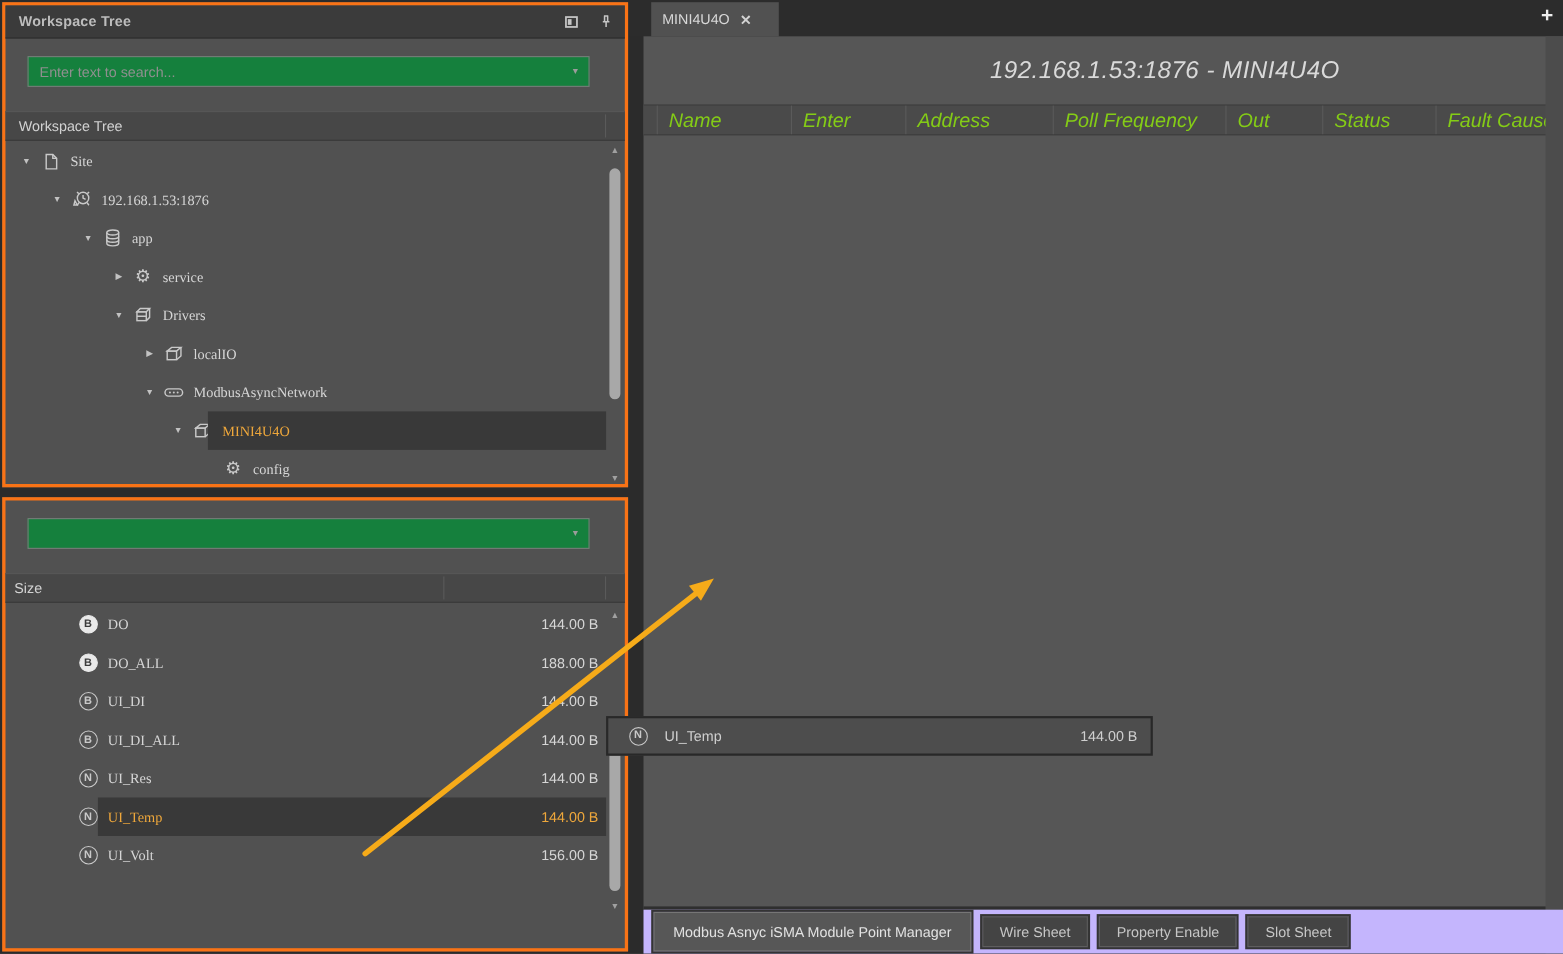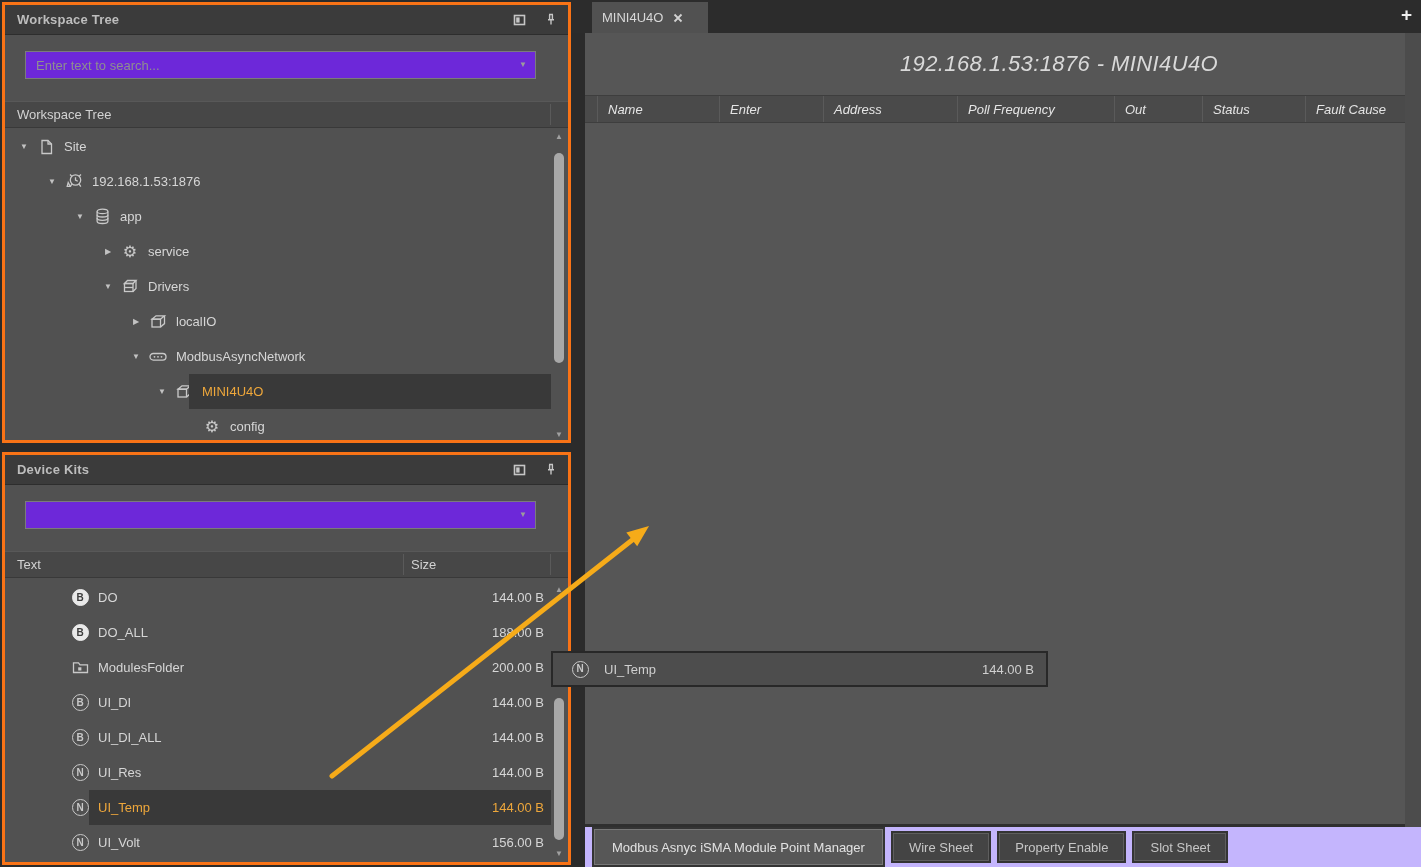--- a/index.html
+++ b/index.html
@@ -20,21 +20,21 @@
     height:30px; background:#3b3b3b; border-bottom:1px solid #2d2d2d;
     display:flex; align-items:center; padding:0 12px;
   }
   .panel-title { font-size:13px; font-weight:bold; color:#bdbdbd; letter-spacing:.2px; }
   .titlebar-icons { margin-left:auto; display:flex; align-items:center; gap:20px; }
   .titlebar-icons svg { display:block; }
 
   .search-row { height:66px; padding:16px 32px 0 20px; position:relative; }
   .search-box { position:relative; height:28px; }
   .search-box input {
-    width:100%; height:28px; background:#6d28d9; border:1px solid #7b7b7b;
+    width:100%; height:28px; background:#15803d; border:1px solid #7b7b7b;
     color:#c9c9c9; font-size:13px; font-family:inherit; padding:0 26px 0 10px; outline:none;
   }
   .search-box input::placeholder { color:#8f8f8f; }
   .dropdown-caret {
     position:absolute; right:9px; top:10px; font-size:8px; color:#9c9c9c; line-height:1;
   }
 
   .col-header {
     height:27px; background:#474747; border-top:1px solid #585858; border-bottom:1px solid #393939;
     display:flex; align-items:center; font-size:13px; color:#d2d2d2; position:relative;
@@ -42,21 +42,21 @@
   .col-header .hcell { padding-left:12px; }
   .col-sep { position:absolute; top:2px; bottom:2px; width:1px; background:#5a5a5a; }
 
   
   #tree { position:relative; height:316px; padding-top:1px; }
   .tree-row { height:35px; display:flex; align-items:center; position:relative; font-size:13px; color:#d6d6d6; }
   .expander { width:14px; flex:0 0 14px; font-size:8px; color:#c2c2c2; text-align:center; line-height:1; }
   .node-icon { width:24px; flex:0 0 24px; display:flex; justify-content:center; align-items:center; margin:0 3px; }
   .node-icon svg { display:block; }
   .gear-glyph { font-size:16px; color:#c9c9c9; line-height:1; }
-  .row-label { position:relative; z-index:1; padding-left:3px; }
+  .row-label { position:relative; z-index:1; padding-left:3px;font-family:Liberation Serif, serif; }
   .tree-row.selected::before {
     content:""; position:absolute; left:184px; right:17px; top:0; bottom:0; background:#393939;
   }
   .tree-row.selected .row-label { color:#eea73b; }
 
   
   #kit-list { position:relative; height:288px; padding-top:2px; }
   .kit-row { height:35px; display:flex; align-items:center; position:relative; font-size:13px; color:#d6d6d6; padding-left:60px; }
   .kit-row.selected::before {
     content:""; position:absolute; left:84px; right:17px; top:0; bottom:0; background:#393939;
@@ -86,21 +86,21 @@
 
   #main-area {
     position:absolute; left:585px; top:33px; width:950px; height:794px; background:#565656;
     border-right:2px solid #7dd3fc; border-bottom:3px solid #2f2f2f;font-style:italic;
   }
   #main-title {
     height:62px; display:flex; align-items:center; justify-content:center;
     font-size:22px; font-weight:300; letter-spacing:.4px; color:#d9d9d9;
   }
   #points-table-header { display:flex; height:28px; background:#4a4a4a; border-top:1px solid #3e3e3e; border-bottom:1px solid #3e3e3e; }
-  .th { display:flex; align-items:center; font-size:13px; color:#e5e5e5; padding-left:10px; border-left:1px solid #5a5a5a; }
+  .th { display:flex; align-items:center; font-size:18px; color:#84cc16; padding-left:10px; border-left:1px solid #5a5a5a; }
   .th:first-child { border-left:none; padding-left:0; }
   .th.c0{ width:12px; } .th.c1{ width:122px; } .th.c2{ width:104px; } .th.c3{ width:106px; }
   .th.c4{ width:157px;margin-left:28px; } .th.c5{ width:88px; } .th.c6{ width:103px; } .th.c7{ flex:1; }
 
   #right-gutter { position:absolute; left:1405px; top:33px; right:0; bottom:0; background:#4c4c4c; }
 
   
   #bottom-bar {
     position:absolute; left:585px; top:827px; right:0; height:40px; background:#c4b5fd;
     display:flex; align-items:flex-start; padding:2px 0 0 9px; gap:10px;
@@ -266,46 +266,29 @@
 
     <div class="scrollbar" id="tree-scrollbar">
       <span class="sb-arrow" style="top:5px">▲</span>
       <span class="sb-thumb" style="top:25px; height:210px"></span>
       <span class="sb-arrow" style="bottom:5px">▼</span>
     </div>
   </div>
 </div>
 
 <div class="panel" id="devicekits-panel">
-  <div class="panel-titlebar">
-    <span class="panel-title">Device Kits</span>
-    <span class="titlebar-icons">
-      <span>
-        <svg width="13" height="12">
-            <rect x="1.5" y="1.5" width="10" height="9" fill="none" stroke="#c6c6c6" stroke-width="1.6"></rect>
-            <rect x="3.2" y="3.4" width="3.4" height="5.2" fill="#c6c6c6"></rect>
-          </svg>
-      </span>
-      <span>
-        <svg width="10" height="13">
-            <path d="M3 1.5 h4 M3.6 1.8 v4.7 M6.4 1.8 v4.7 M2 6.8 h6 M5 7 v4.5" stroke="#c6c6c6" stroke-width="1.4" fill="none"></path>
-          </svg>
-      </span>
-    </span>
-  </div>
 
   <div class="search-row">
     <div class="search-box">
       <input type="text" style="">
       <span class="dropdown-caret">▼</span>
     </div>
   </div>
 
   <div class="col-header">
-    <span class="hcell" style="width:398px">Text</span>
     <span class="col-sep" style="left:398px"></span>
     <span class="hcell" style="padding-left:8px">Size</span>
     <span class="col-sep" style="right:17px"></span>
   </div>
 
   <div id="kit-list">
 
     <div class="kit-row">
       <span class="node-icon">
           <span class="lc filled">B</span>
@@ -315,30 +298,20 @@
     </div>
 
     <div class="kit-row">
       <span class="node-icon">
           <span class="lc filled">B</span>
         </span>
       <span class="row-label">DO_ALL</span>
       <span class="kit-size">188.00 B</span>
     </div>
 
-    <div class="kit-row">
-      <span class="node-icon">
-        <svg class="icon" width="17" height="13">
-            <path d="M1.5 1.8 H6.5 L8 3.8 H15.5 V11.5 H1.5 Z"></path>
-            <rect class="fill" x="6.2" y="6.3" width="3.2" height="3.2"></rect>
-          </svg>
-      </span>
-      <span class="row-label">ModulesFolder</span>
-      <span class="kit-size">200.00 B</span>
-    </div>
 
     <div class="kit-row">
       <span class="node-icon">
           <span class="lc outline">B</span>
         </span>
       <span class="row-label">UI_DI</span>
       <span class="kit-size">144.00 B</span>
     </div>
 
     <div class="kit-row">

